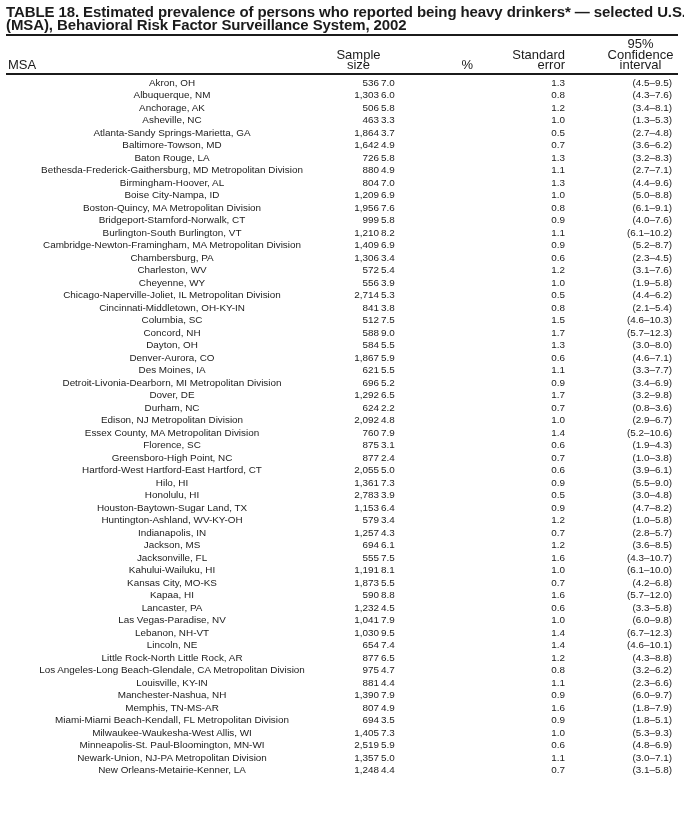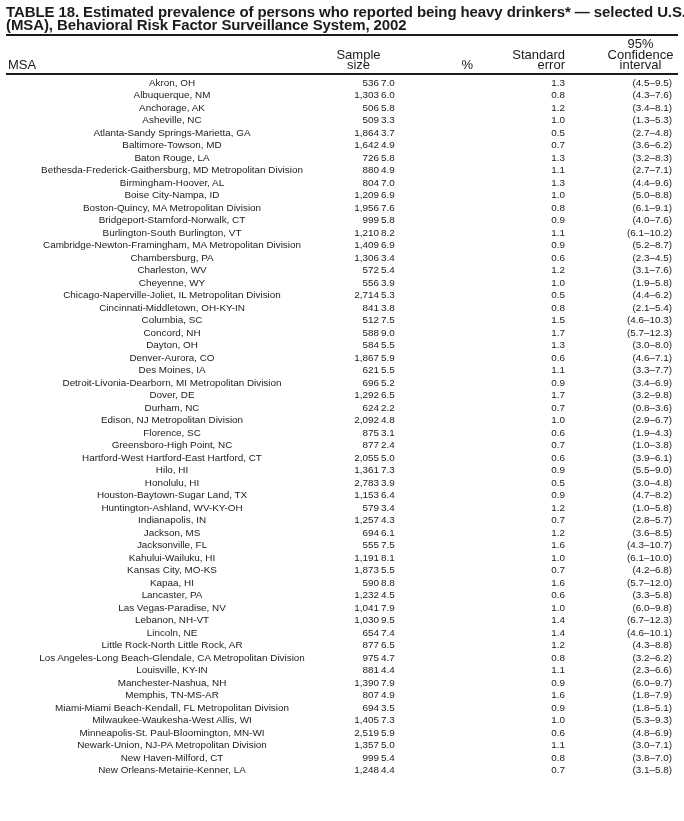--- a/index.html
+++ b/index.html
@@ -114,21 +114,21 @@
   </tr>
         <tr>
     <td class="d-msa">Anchorage, AK</td>
     <td class="d-sample">506</td>
     <td class="d-pct">5.8</td>
     <td class="d-se">1.2</td>
     <td class="d-ci">(3.4–8.1)</td>
   </tr>
         <tr>
     <td class="d-msa">Asheville, NC</td>
-    <td class="d-sample">509</td>
+    <td class="d-sample">463</td>
     <td class="d-pct">3.3</td>
     <td class="d-se">1.0</td>
     <td class="d-ci">(1.3–5.3)</td>
   </tr>
         <tr>
     <td class="d-msa">Atlanta-Sandy Springs-Marietta, GA</td>
     <td class="d-sample">1,864</td>
     <td class="d-pct">3.7</td>
     <td class="d-se">0.5</td>
     <td class="d-ci">(2.7–4.8)</td>
@@ -288,20 +288,27 @@
     <td class="d-ci">(0.8–3.6)</td>
   </tr>
         <tr>
     <td class="d-msa">Edison, NJ Metropolitan Division</td>
     <td class="d-sample">2,092</td>
     <td class="d-pct">4.8</td>
     <td class="d-se">1.0</td>
     <td class="d-ci">(2.9–6.7)</td>
   </tr>
         <tr>
+    <td class="d-msa">Essex County, MA Metropolitan Division</td>
+    <td class="d-sample">760</td>
+    <td class="d-pct">7.9</td>
+    <td class="d-se">1.4</td>
+    <td class="d-ci">(5.2–10.6)</td>
+  </tr>
+        <tr>
     <td class="d-msa">Florence, SC</td>
     <td class="d-sample">875</td>
     <td class="d-pct">3.1</td>
     <td class="d-se">0.6</td>
     <td class="d-ci">(1.9–4.3)</td>
   </tr>
         <tr>
     <td class="d-msa">Greensboro-High Point, NC</td>
     <td class="d-sample">877</td>
     <td class="d-pct">2.4</td>
@@ -470,27 +477,20 @@
     <td class="d-ci">(4.8–6.9)</td>
   </tr>
         <tr>
     <td class="d-msa">Newark-Union, NJ-PA Metropolitan Division</td>
     <td class="d-sample">1,357</td>
     <td class="d-pct">5.0</td>
     <td class="d-se">1.1</td>
     <td class="d-ci">(3.0–7.1)</td>
   </tr>
         <tr>
-    <td class="d-msa">New Haven-Milford, CT</td>
-    <td class="d-sample">999</td>
-    <td class="d-pct">5.4</td>
-    <td class="d-se">0.8</td>
-    <td class="d-ci">(3.8–7.0)</td>
-  </tr>
-        <tr>
     <td class="d-msa">New Orleans-Metairie-Kenner, LA</td>
     <td class="d-sample">1,248</td>
     <td class="d-pct">4.4</td>
     <td class="d-se">0.7</td>
     <td class="d-ci">(3.1–5.8)</td>
   </tr>
       </tbody>
   </table>
 
 </div>

